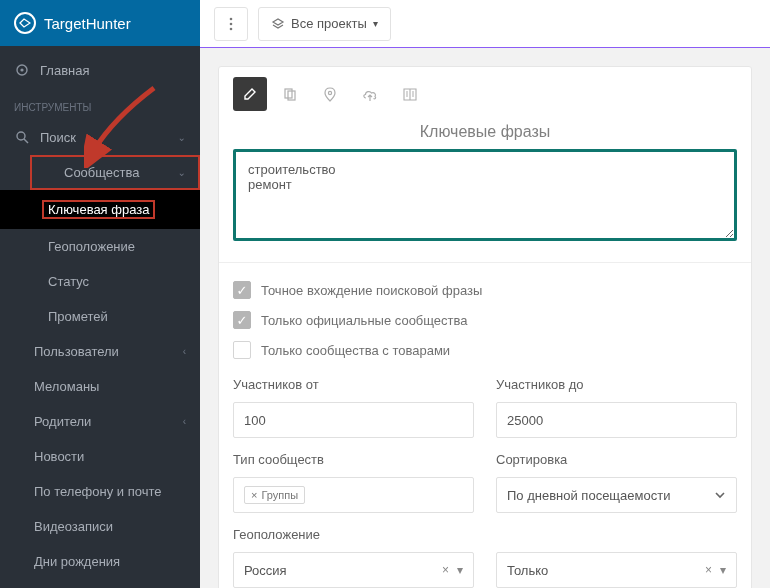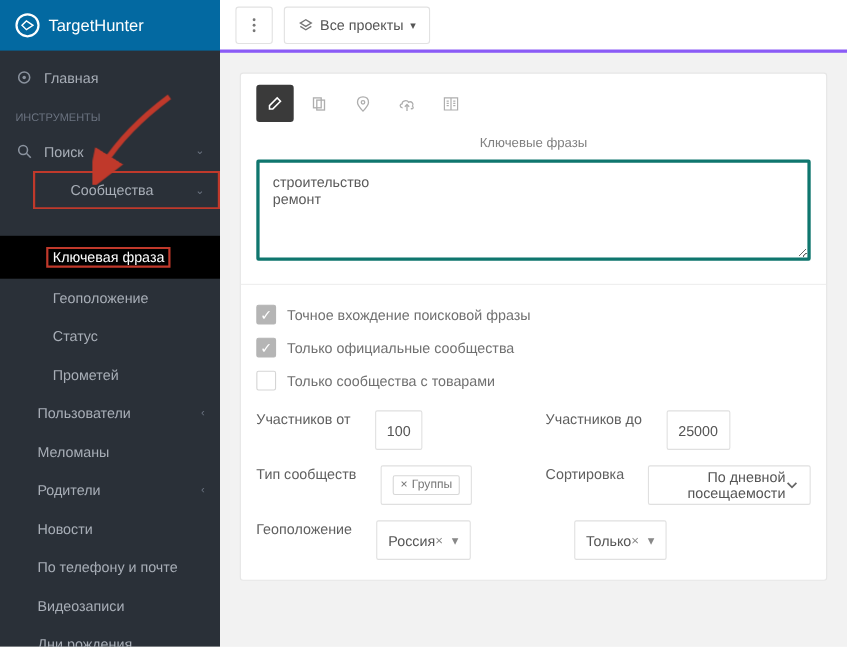--- a/index.html
+++ b/index.html
@@ -9,41 +9,41 @@
   .logo { display: flex; align-items: center; gap: 8px; padding: 12px 14px; background: #0369a1; color: #fff; font-size: 15px; font-weight: 500; }
   .logo-badge { width: 22px; height: 22px; border: 2px solid #fff; border-radius: 50%; display: flex; align-items: center; justify-content: center; font-size: 11px; }
   .nav { flex: 1; overflow-y: auto; padding-top: 6px; }
   .nav-item { display: flex; align-items: center; gap: 10px; padding: 10px 14px; cursor: pointer; font-size: 13px; position: relative; }
   .nav-item.section-title { font-size: 10px; color: #6b7380; text-transform: uppercase; cursor: default; padding-top: 14px; padding-bottom: 6px; }
   .nav-item .chev { margin-left: auto; font-size: 10px; color: #6b7380; }
   .nav-item.level2 { padding-left: 34px; }
   .nav-item.level3 { padding-left: 48px; }
   .nav-icon { width: 16px; height: 16px; display: inline-flex; align-items: center; justify-content: center; color: #8a929e; }
   .nav-item.hl1 { box-shadow: inset 0 0 0 2px #c0392b; margin-left: 30px; }
-  .nav-item.hl2 { background: #000; color: #fff; margin-top: 24px; }
+  .nav-item.hl2 { background: #000; color: #fff; }
   .hl2-box { box-shadow: inset 0 0 0 2px #c0392b; padding: 2px 6px; margin-left: -6px; }
   .main { flex: 1; display: flex; flex-direction: column; background: #f2f2f2; }
-  .topbar { height: 48px; background: #fff; border-bottom: 3px solid #8b5cf6; display: flex; align-items: center; gap: 10px; padding: 16px 14px; }
+  .topbar { height: 48px; background: #fff; border-bottom: 1px solid #8b5cf6; display: flex; align-items: center; gap: 10px; padding: 16px 14px; }
   .icon-btn { width: 34px; height: 34px; border: 1px solid #e2e2e2; background: #fff; border-radius: 3px; display: flex; align-items: center; justify-content: center; cursor: pointer; color: #606060; }
   .proj-btn { height: 34px; border: 1px solid #e2e2e2; background: #fff; border-radius: 3px; display: flex; align-items: center; gap: 6px; padding: 0 12px; cursor: pointer; color: #555; font-size: 13px; }
   .content { flex: 1; overflow-y: auto; padding: 18px; }
   .card { background: #fff; border: 1px solid #e6e6e6; border-radius: 3px; padding: 0 0 18px 0; }
   .toolbar { display: flex; align-items: center; gap: 6px; padding: 10px 14px; }
   .tool { width: 34px; height: 34px; display: flex; align-items: center; justify-content: center; color: #aeaeae; cursor: pointer; border-radius: 3px; }
   .tool.active { background: #3a3a3a; color: #fff; }
-  .section-label { text-align: center; font-size: 12px; color: #808080; padding: 2px 0 8px 0; }
+  .section-label { text-align: center; font-size: 16px; color: #808080; padding: 2px 0 8px 0; }
   .ta-wrap { padding: 0 14px; }
   textarea.keywords { width: 100%; height: 92px; border: 3px solid #0f766e; border-radius: 2px; padding: 10px 12px; font-family: inherit; font-size: 13px; color: #5a5a5a; resize: both; outline: none; }
   .hr { height: 1px; background: #eee; margin: 18px 0; }
   .opts { padding: 0 14px; display: flex; flex-direction: column; gap: 12px; }
   .check-row { display: flex; align-items: center; gap: 10px; font-size: 13px; color: #707070; cursor: pointer; }
   .chk { width: 18px; height: 18px; border: 1px solid #d5d5d5; border-radius: 2px; display: flex; align-items: center; justify-content: center; background: #fff; }
   .chk.on { background: #b5b5b5; border-color: #b5b5b5; color: #fff; }
   .grid { display: grid; grid-template-columns: 1fr 1fr; gap: 14px 22px; padding: 0 14px; margin-top: 18px; }
-  .field { display: flex; flex-direction: row; gap: 22px; text-align: right; }
+  .field { display: flex; flex-direction: column; gap: 10px; }
   .field-label { font-size: 13px; color: #606060; }
   .input, .select { height: 36px; border: 1px solid #e0e0e0; border-radius: 2px; padding: 0 10px; font-size: 13px; color: #555; background: #fff; display: flex; align-items: center; position: relative; }
   .select .caret { margin-left: auto; color: #888; }
   .tag { display: inline-flex; align-items: center; gap: 4px; border: 1px solid #d8d8d8; border-radius: 2px; padding: 2px 6px; font-size: 11px; color: #777; }
   .tag .x { font-size: 11px; cursor: pointer; }
   .select .clear-combo { margin-left: auto; display: flex; gap: 8px; align-items: center; color: #888; font-size: 12px; }
   .arrow-svg { position: absolute; pointer-events: none; }
   svg { display: block; }
 </style>
 </head>

